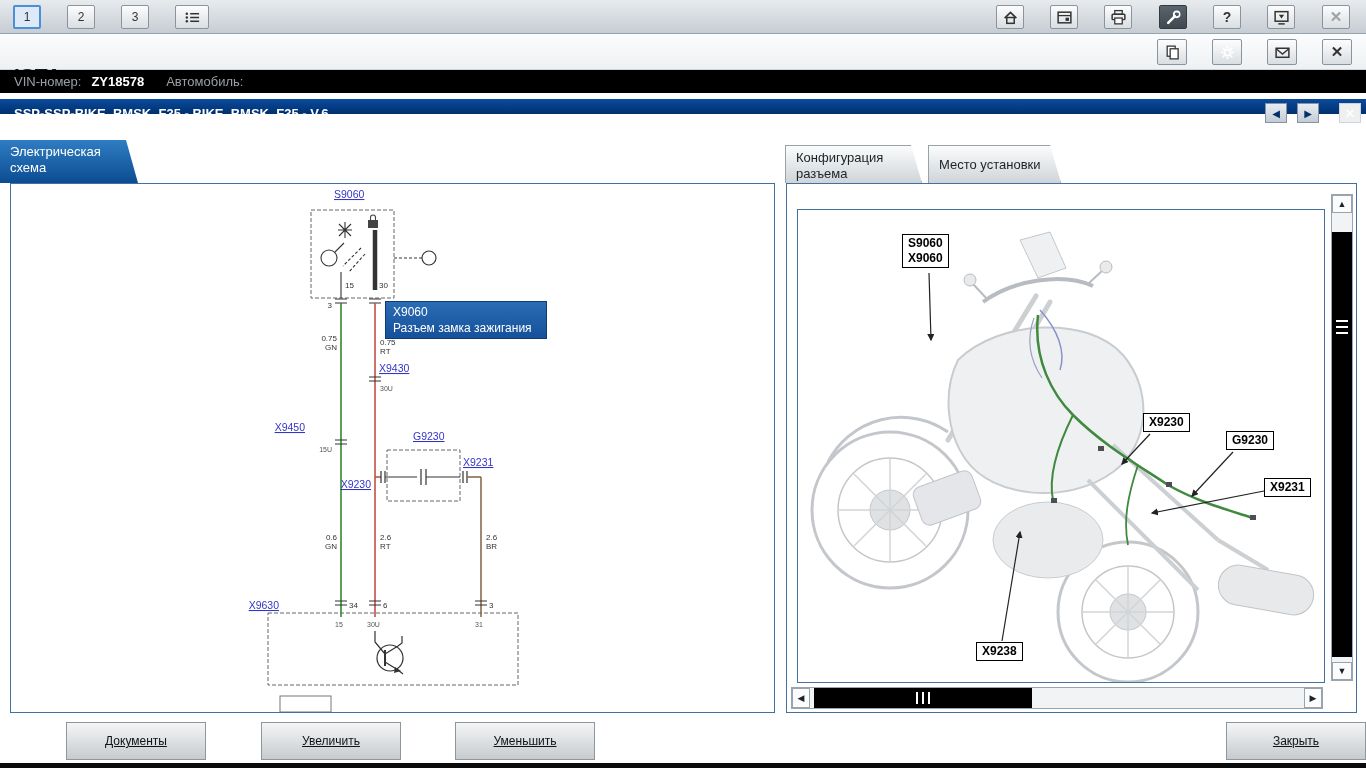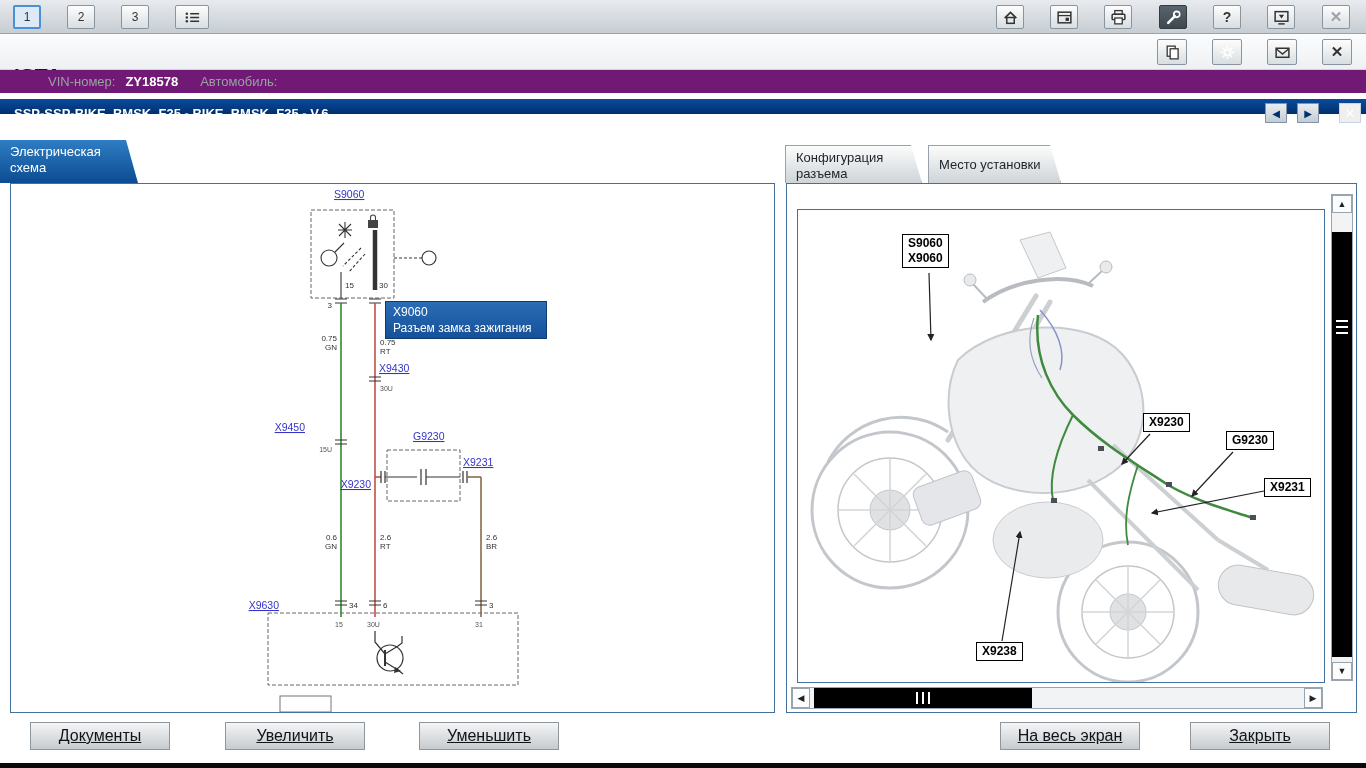--- a/index.html
+++ b/index.html
@@ -18,22 +18,22 @@
   .tb-x { color:#9aa2aa; font-size:15px; font-weight:bold; }
 
   
   .appbar { position:absolute; left:0; top:34px; width:1366px; height:36px; background:linear-gradient(#fbfcfd,#eef1f3);
             border-bottom:1px solid #cfd4d8; }
   .app-title { position:absolute; left:14px; top:6px; font-size:21px; font-weight:bold; color:#15181b; letter-spacing:0.5px;margin-top:24px; }
   .ab-btn { position:absolute; top:5px; width:30px; height:26px; border:1px solid #8a949c; border-radius:2px;
             background:linear-gradient(#fdfdfd,#d9dee2); display:flex; align-items:center; justify-content:center; }
 
   
-  .vinbar { position:absolute; left:0; top:70px; width:1366px; height:23px; background:#701a75;
-            display:flex; align-items:center; font-size:13px;padding-left:34px; }
+  .vinbar { position:absolute; left:0; top:70px; width:1366px; height:23px; background:#000000;
+            display:flex; align-items:center; font-size:13px; }
   .vin-label { color:#9aa0a6; margin-left:14px; }
   .vin-value { color:#fff; font-weight:bold; margin-left:10px; }
   .veh-label { color:#9aa0a6; margin-left:22px; }
 
   
   .docbar { position:absolute; left:0; top:99px; width:1366px; height:15px;
             background:linear-gradient(#0a4a9e,#00316e); }
   .doc-title { position:absolute; left:14px; top:7px; color:#fff; font-size:13px; font-weight:bold; }
   .doc-nav { position:absolute; top:4px; width:22px; height:20px; background:linear-gradient(#e9edf1,#c3ccd4);
              border:1px solid #8194a8; display:flex; align-items:center; justify-content:center;
@@ -84,23 +84,23 @@
   .v-grip { position:absolute; left:4px; top:88px; width:12px; height:14px;
             border-top:2px solid #fff; border-bottom:2px solid #fff; }
   .v-grip::after { content:""; position:absolute; left:0; top:4px; width:12px; height:2px; background:#fff; }
   .h-thumb { position:absolute; left:22px; top:0; width:218px; height:20px; background:#000; }
   .h-grip { position:absolute; left:102px; top:4px; width:14px; height:12px;
             border-left:2px solid #fff; border-right:2px solid #fff; }
   .h-grip::after { content:""; position:absolute; left:4px; top:0; width:2px; height:12px; background:#fff; }
 
   
   .footer-band { position:absolute; left:0; top:713px; width:1366px; height:50px; background:#fff; }
-  .f-btn { position:absolute; top:9px; width:140px; height:28px; border:1px solid #8f979e;
-           background:linear-gradient(#f4f5f6,#c7cbce); font-size:16px; color:#101317;
-           text-decoration:underline; display:flex; align-items:center; justify-content:center; }
+  .f-btn { position:absolute; top:9px; width:140px; height:38px; border:1px solid #8f979e;
+           background:linear-gradient(#f4f5f6,#c7cbce); font-size:12px; color:#101317;
+           text-decoration:underline; display:flex; align-items:center; justify-content:center;margin-left:36px; }
   .bottom-strip { position:absolute; left:0; top:763px; width:1366px; height:5px; background:#0a0a0a; }
 
   
   .sch-link { fill:#3434c8; font-size:10.5px; text-decoration:underline; }
   .sch-small { fill:#333; font-size:8px; }
   .sch-tiny { fill:#555; font-size:7px; }
 </style>
 </head>
 <body>
 
@@ -424,18 +424,17 @@
       <div class="sc-btn h-rt">
           <span>▶</span>
         </div>
     </div>
   </div>
 
   <div class="footer-band">
     <button class="f-btn" style="left:30px">Документы</button>
     <button class="f-btn" style="left:225px">Увеличить</button>
     <button class="f-btn" style="left:419px">Уменьшить</button>
-    <button class="f-btn" style="left:1000px">На весь экран</button>
     <button class="f-btn" style="left:1190px">Закрыть</button>
   </div>
   <div class="bottom-strip"></div>
 
 </div>
 
 </body></html>

